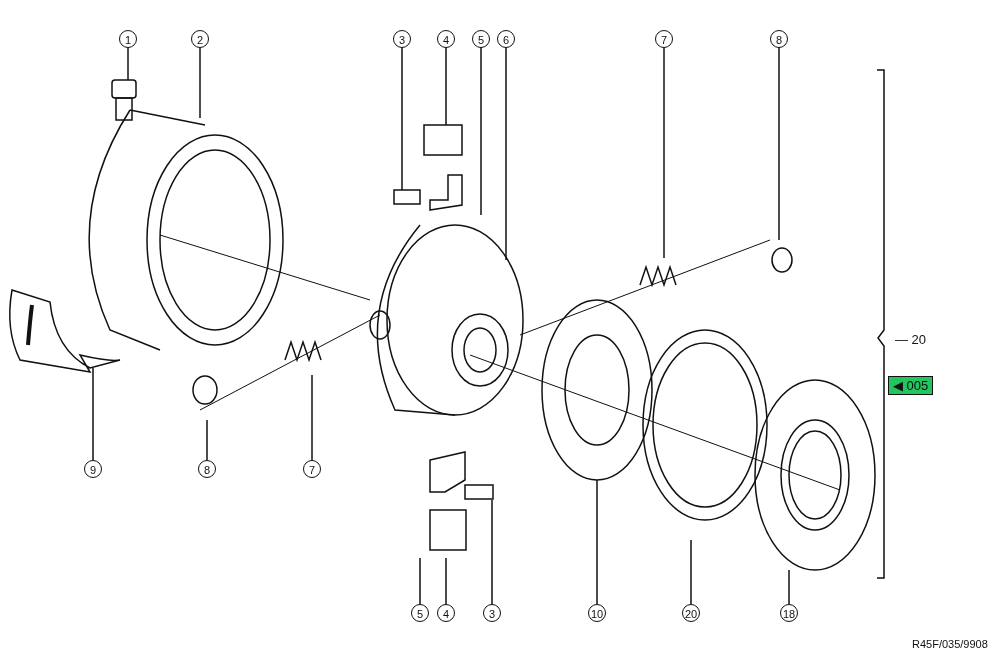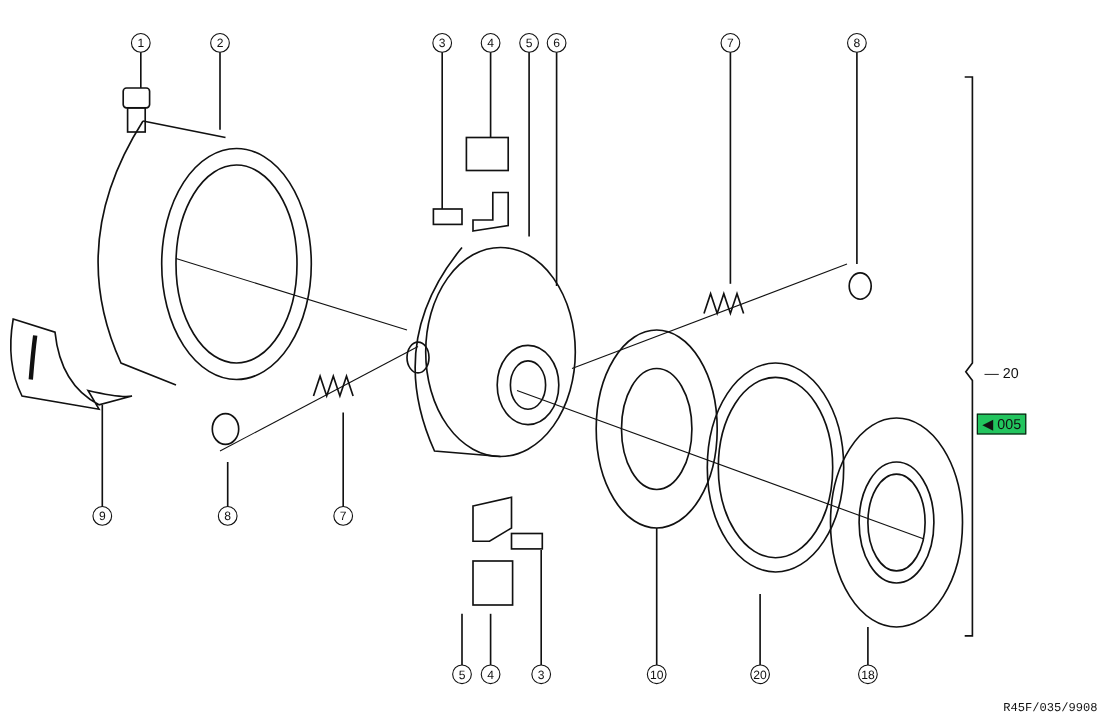--- a/index.html
+++ b/index.html
@@ -1,21 +1,21 @@
 <!DOCTYPE html>
 <html><head>
 <meta charset="utf-8">
 <style>
   html, body { margin: 0; padding: 0; background: #ffffff; }
   body { width: 1000px; height: 660px; position: relative; overflow: hidden;
          font-family: "Liberation Sans", sans-serif; color: #111; }
   svg { position: absolute; left: 0; top: 0; }
   .callout { position: absolute; width: 18px; height: 18px; border: 1.4px solid #111; border-radius: 50%;
              font-size: 11px; line-height: 18px; text-align: center; background: #fff; box-sizing: border-box; }
-  .ref { position: absolute; font-size: 13px; font-family: Liberation Mono, monospace; }
+  .ref { position: absolute; font-size: 13px; }
   .assy { position: absolute; font-size: 13px; }
   .pageref { position: absolute; border: 1.4px solid #111; font-size: 13px; padding: 1px 4px; background: #22c55e; }
 </style>
 </head>
 <body>
 
 <svg width="1000" height="660" viewBox="0 0 1000 660">
   <g stroke="#111" stroke-width="1.5" fill="none">
 
     <line x1="128" y1="47" x2="128" y2="80"></line>

